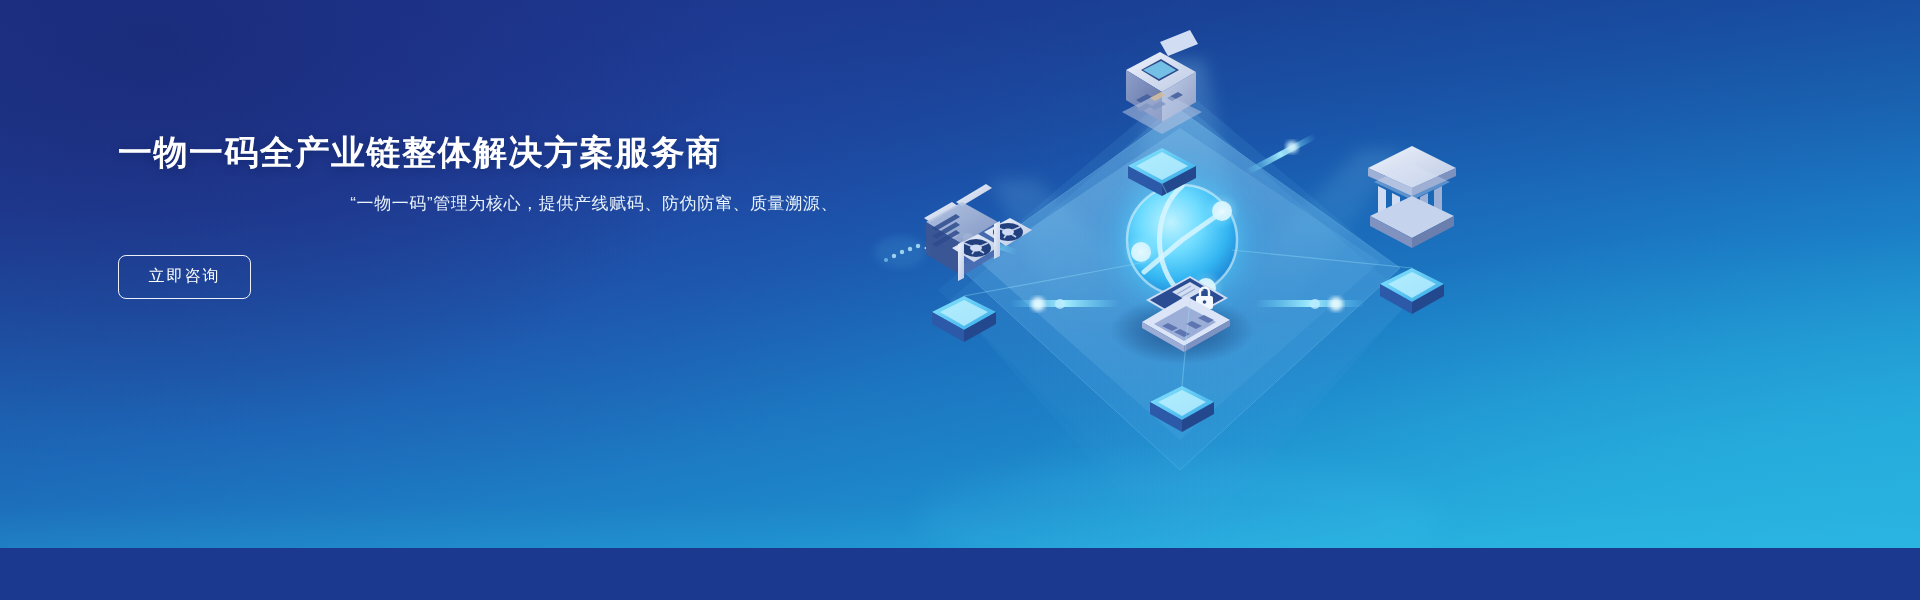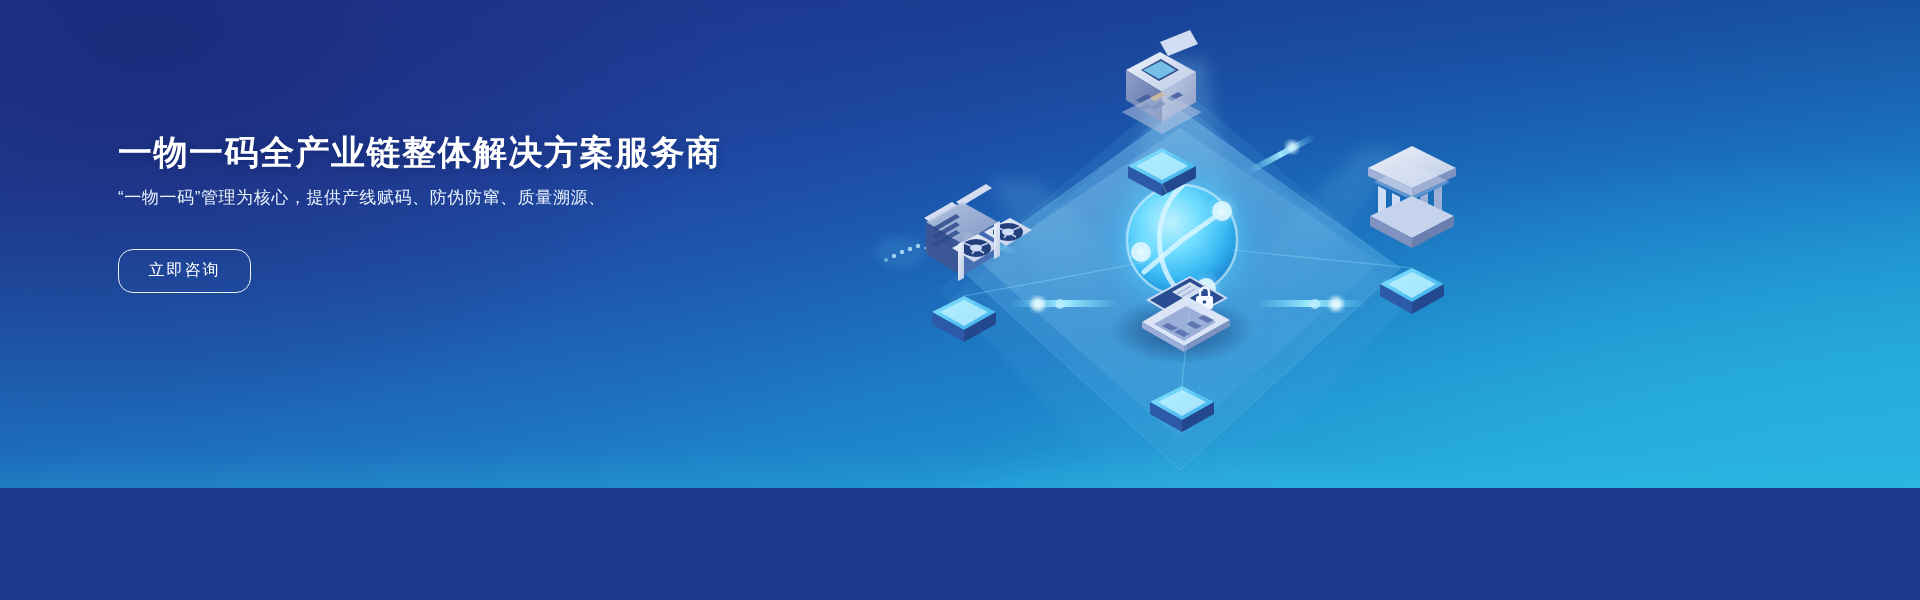--- a/index.html
+++ b/index.html
@@ -4,21 +4,21 @@
 <style>
   * { margin:0; padding:0; box-sizing:border-box; }
   html,body { width:1920px; height:600px; overflow:hidden; }
   body {
     font-family:"Liberation Sans","DejaVu Sans",sans-serif;
     background:#1b3a8f;
   }
 
   .banner {
     position:relative;
-    width:1920px; height:488px;
+    width:1920px; height:548px;
     overflow:hidden;
     background:
       radial-gradient(ellipse 1400px 900px at 18% -10%, #2440a0 0%, rgba(36,64,160,0) 62%),
       radial-gradient(ellipse 1500px 700px at 95% 118%, #29b2e0 0%, rgba(41,178,224,0) 60%),
       linear-gradient(165deg, #1d357f 0%, #1c4399 22%, #1a5bb0 45%, #1b7ec6 70%, #22a2d6 88%, #28b0dd 100%);
   }
   
   .bg-wash-a {
     position:absolute; inset:0;
     background:radial-gradient(ellipse 900px 600px at 8% 8%, rgba(28,42,120,.85) 0%, rgba(28,42,120,0) 65%);
@@ -38,35 +38,35 @@
   }
   .headline {
     font-size:34px;
     font-weight:bold;
     color:#ffffff;
     letter-spacing:1.5px;
     line-height:1.2;
     text-shadow:0 2px 10px rgba(6,24,70,.35);
     white-space:nowrap;
   }
-  .subcopy { margin-top:8px; }
+  .subcopy { margin-top:14px;text-align:right; }
   .subline {
     font-size:17px;
     color:#e9f3fc;
     letter-spacing:.6px;
     line-height:34px;
     white-space:nowrap;
   }
   .cta {
     display:inline-flex;
     align-items:center; justify-content:center;
     margin-top:34px;
     width:133px; height:44px;
     border:1px solid rgba(255,255,255,.92);
-    border-radius:15px;
+    border-radius:8px;
     color:#ffffff;
     font-size:16px;
     letter-spacing:2px;
     background:transparent;
     cursor:pointer;
   }
 
   
   .art {
     position:absolute;

